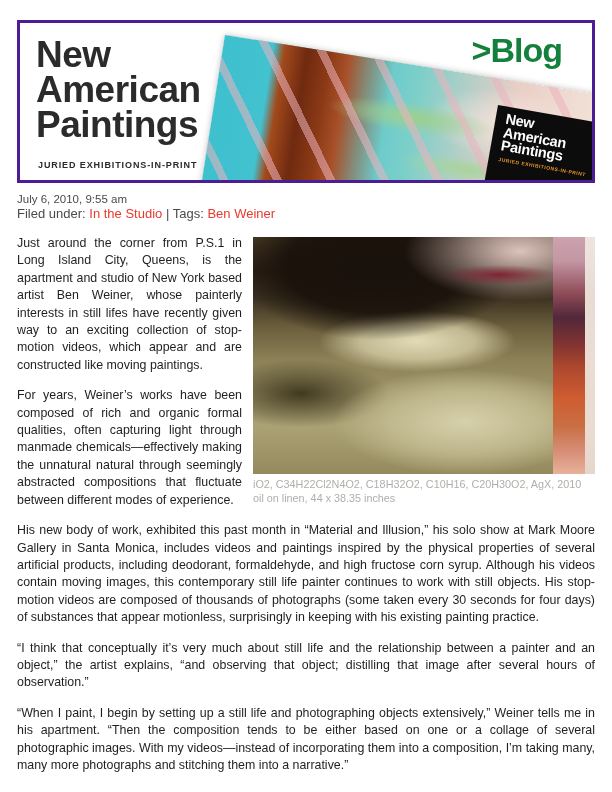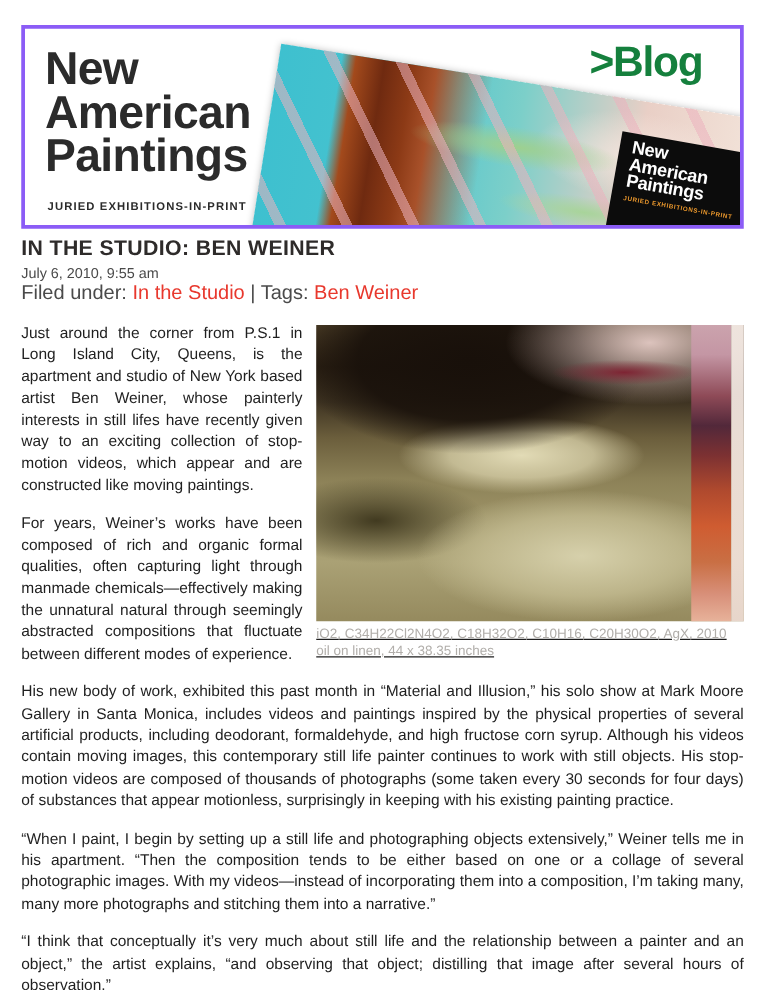--- a/index.html
+++ b/index.html
@@ -10,21 +10,21 @@
     font-family: "Liberation Sans", "DejaVu Sans", sans-serif;
     color: #1f1f1f;
     overflow: hidden;
     position: relative;
   }
 
   
   .banner {
     position: absolute; left: 17px; top: 20px;
     width: 578px; height: 163px;
-    border: 3px solid #8b5cf6;
+    border: 3px solid #4c1d95;
     background: #ffffff;
     overflow: hidden;
   }
   .logo {
     position: absolute; left: 16px; top: 14px;
     font-size: 37px; line-height: 35px; font-weight: bold;
     letter-spacing: -0.5px; color: #2b2b2b; z-index: 5;
   }
   .banner-tagline {
     position: absolute; left: 18px; bottom: 10px;
@@ -68,25 +68,25 @@
     color: #15803d; z-index: 4;
   }
 
   
   .content { position: absolute; left: 17px; top: 189px; width: 578px; }
   h1.post-title {
     font-size: 17px; font-weight: 800; letter-spacing: 0.3px;
     color: #2e2b2a;
   }
   .post-date { font-size: 11.5px; color: #4a4a4a; margin-top: 4px; }
-  .post-meta { font-size: 16px; color: #4a4a4a; margin-top: 1px; }
+  .post-meta { font-size: 13px; color: #4a4a4a; margin-top: 1px; }
   .post-meta a { color: #e8382d; text-decoration: none; }
 
   article { margin-top: 14px; }
-  figure.artwork-figure { float: right; width: 342px; margin: 2px 0 2px 11px; text-decoration: underline; }
+  figure.artwork-figure { float: right; width: 342px; margin: 2px 0 2px 11px; }
   .artwork {
     width: 342px; height: 237px;
     background:
       linear-gradient(180deg, rgba(244,234,228,0.95) 0%, rgba(240,222,214,0.9) 100%) no-repeat right top / 10px 100%,
       linear-gradient(180deg, #cba3ad 0%, #c496a4 10%, #8e4a57 24%, #52283a 34%, #7c3132 44%, #b04a2e 56%, #cf5c31 68%, #c96f44 80%, #d8907a 91%, #e7b29a 100%) no-repeat calc(100% - 10px) top / 32px 100%,
       radial-gradient(ellipse 20% 5% at 72% 16%, #7e2433 0%, rgba(126,36,51,0) 85%),
       radial-gradient(ellipse 45% 28% at 78% 6%, #dcc3bd 0%, rgba(220,195,189,0) 75%),
       radial-gradient(ellipse 55% 42% at 36% 12%, #18100a 0%, rgba(24,16,10,0.88) 48%, rgba(24,16,10,0) 75%),
       radial-gradient(ellipse 40% 18% at 48% 44%, #e2dbb6 0%, rgba(212,204,165,0.8) 42%, rgba(212,204,165,0) 72%),
       radial-gradient(ellipse 52% 30% at 62% 78%, #d6d0ab 0%, rgba(196,188,146,0.78) 45%, rgba(196,188,146,0) 74%),
@@ -121,21 +121,20 @@
       <div>American</div>
       <div>Paintings</div>
     </div>
     <div class="cover-tagline">JURIED EXHIBITIONS-IN-PRINT</div>
   </div>
 
   <div class="blog-label">&gt;Blog</div>
 </header>
 
 <main class="content">
-  <h1 class="post-title">IN THE STUDIO: BEN WEINER</h1>
   <div class="post-date">July 6, 2010, 9:55 am</div>
   <div class="post-meta">
     <span>Filed under:</span>
     <a href="#">In the Studio</a>
     <span>|</span>
     <span>Tags:</span>
     <a href="#">Ben Weiner</a>
   </div>
 
   <article>
@@ -143,17 +142,17 @@
       <div class="artwork"></div>
       <figcaption>
         <div>iO2, C34H22Cl2N4O2, C18H32O2, C10H16, C20H30O2, AgX, 2010</div>
         <div>oil on linen, 44 x 38.35 inches</div>
       </figcaption>
     </figure>
 
     <p class="body-par">Just around the corner from P.S.1 in Long Island City, Queens, is the apartment and studio of New York based artist Ben Weiner, whose painterly interests in still lifes have recently given way to an exciting collection of stop-motion videos, which appear and are constructed like moving paintings.</p>
     <p class="body-par">For years, Weiner’s works have been composed of rich and organic formal qualities, often capturing light through manmade chemicals—effectively making the unnatural natural through seemingly abstracted compositions that fluctuate between different modes of experience.</p>
     <p class="body-par full">His new body of work, exhibited this past month in “Material and Illusion,” his solo show at Mark Moore Gallery in Santa Monica, includes videos and paintings inspired by the physical properties of several artificial products, including deodorant, formaldehyde, and high fructose corn syrup. Although his videos contain moving images, this contemporary still life painter continues to work with still objects. His stop-motion videos are composed of thousands of photographs (some taken every 30 seconds for four days) of substances that appear motionless, surprisingly in keeping with his existing painting practice.</p>
+    <p class="body-par">“I think that conceptually it’s very much about still life and the relationship between a painter and an object,” the artist explains, “and observing that object; distilling that image after several hours of observation.”</p>
     <p class="body-par">“When I paint, I begin by setting up a still life and photographing objects extensively,” Weiner tells me in his apartment. “Then the composition tends to be either based on one or a collage of several photographic images. With my videos—instead of incorporating them into a composition, I’m taking many, many more photographs and stitching them into a narrative.”</p>
-    <p class="body-par">“I think that conceptually it’s very much about still life and the relationship between a painter and an object,” the artist explains, “and observing that object; distilling that image after several hours of observation.”</p>
 
   </article>
 </main>
 
 </body></html>

